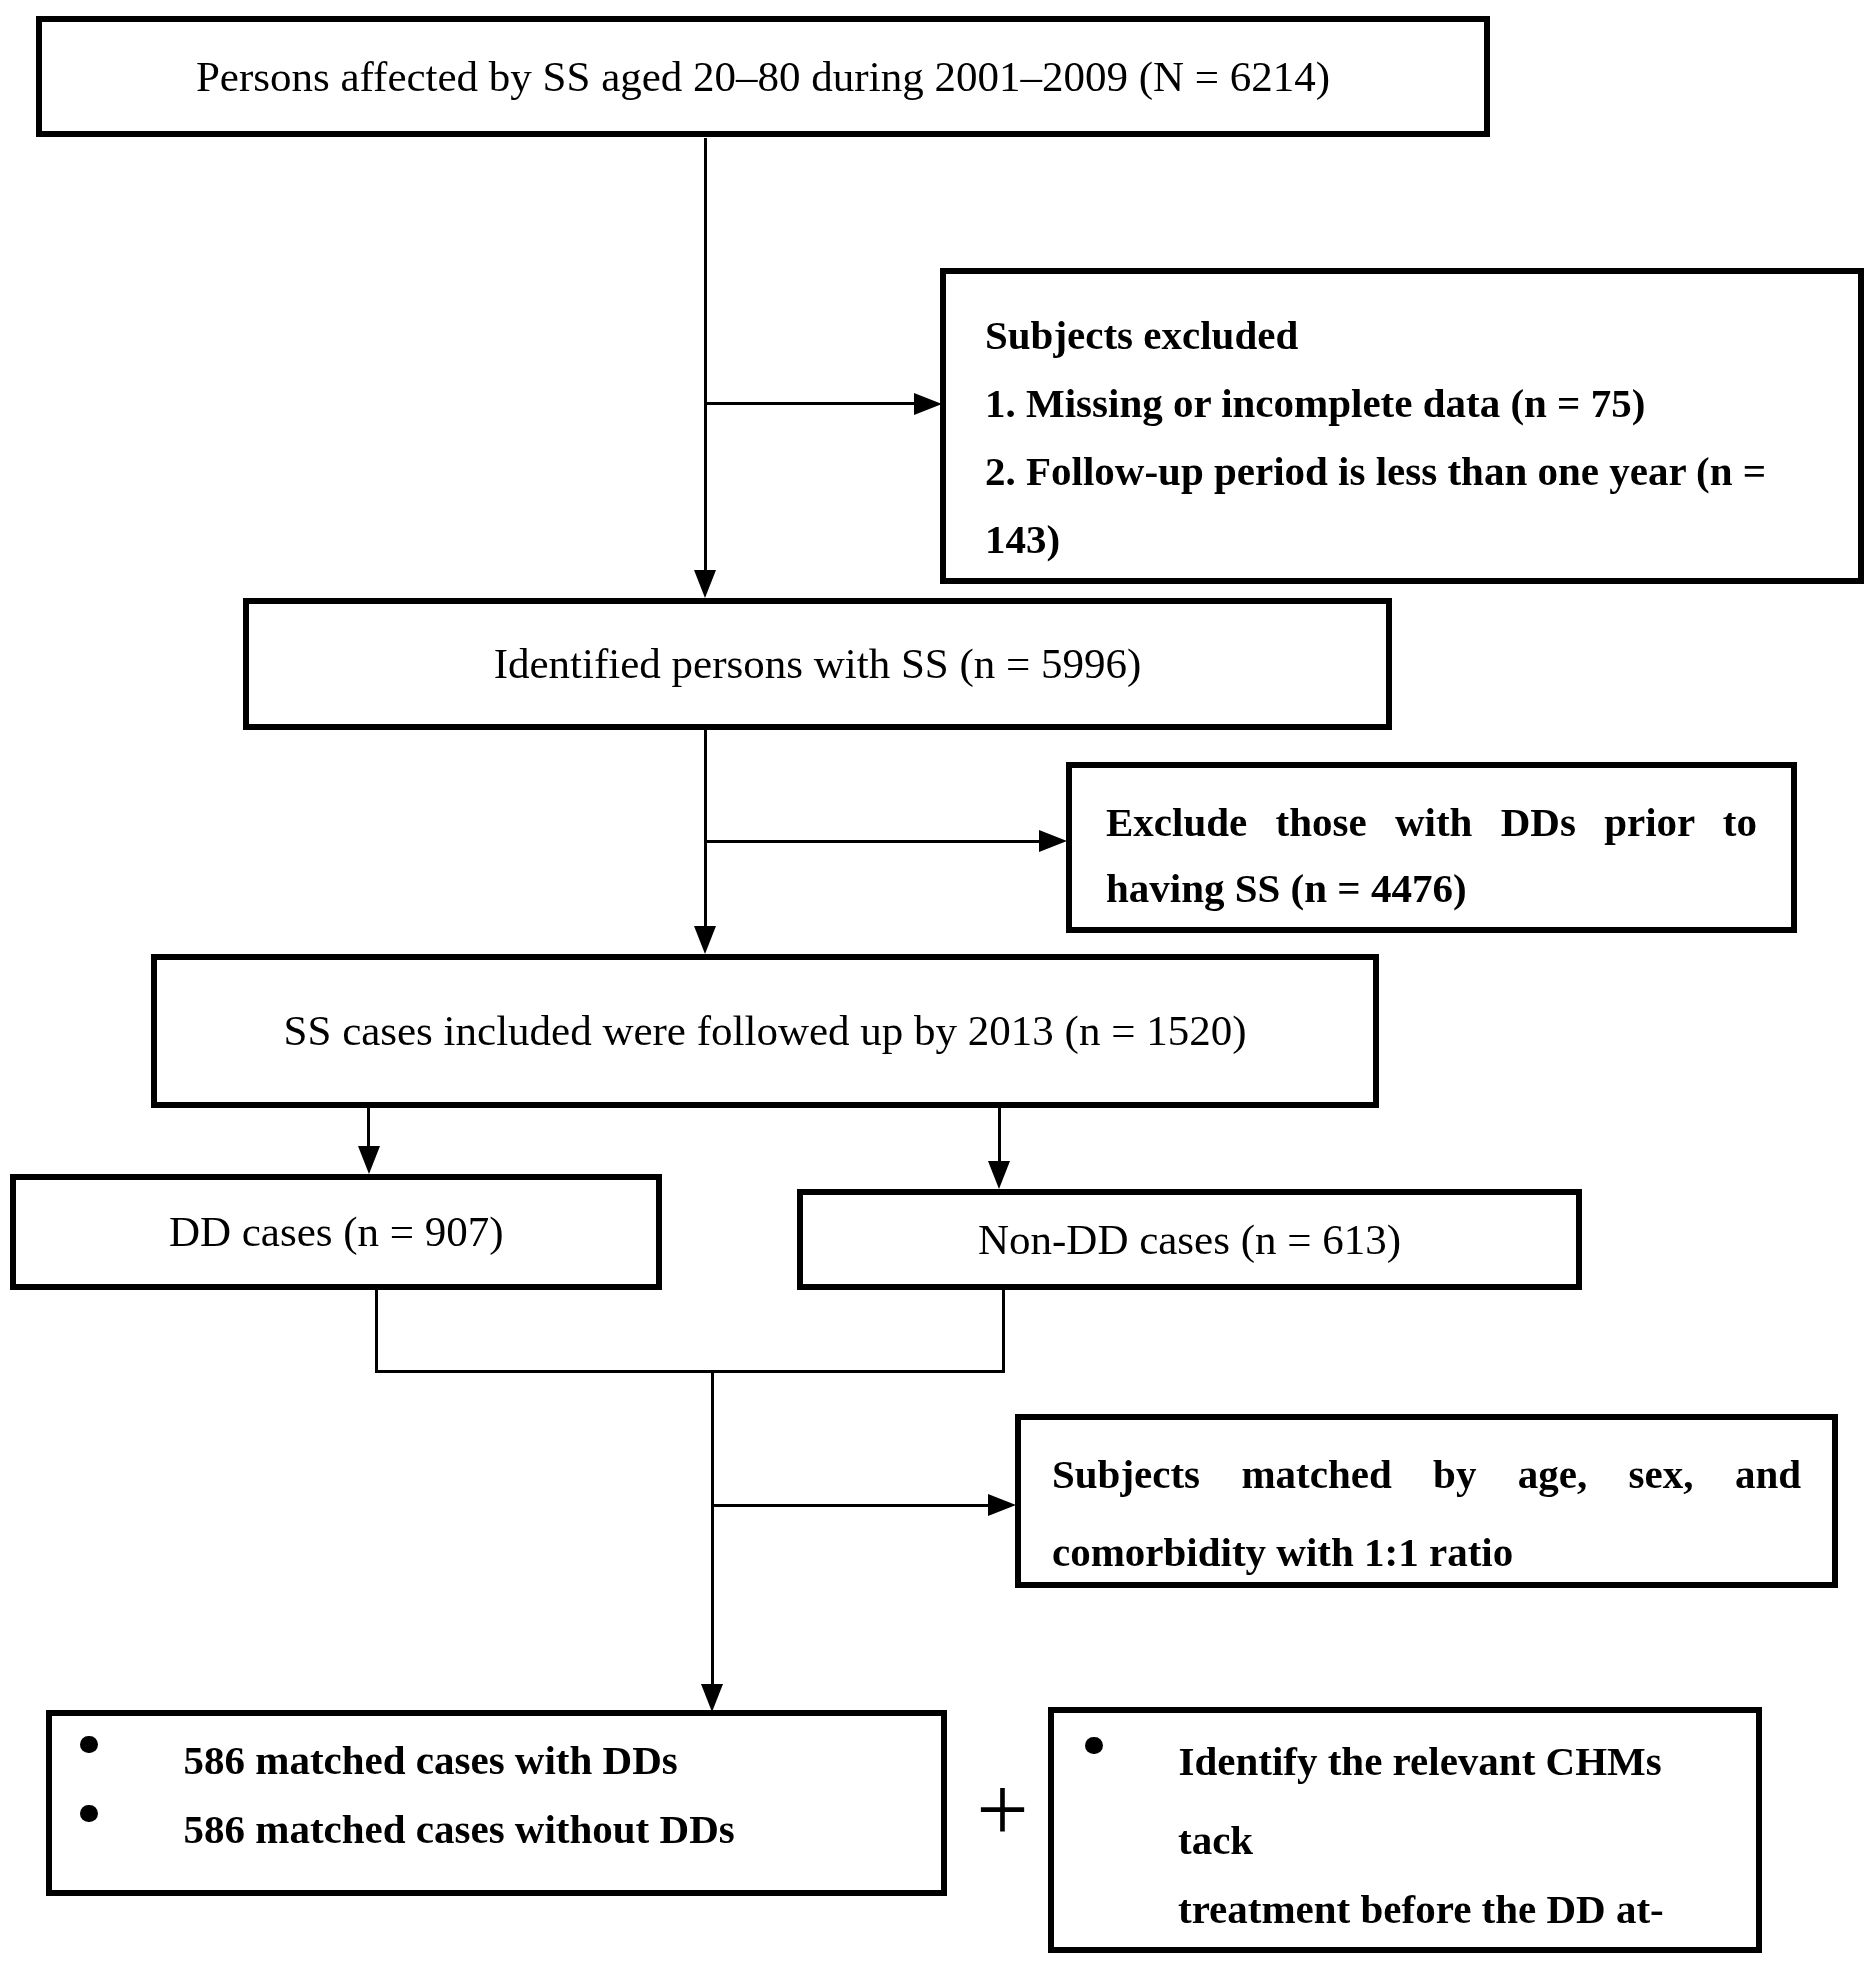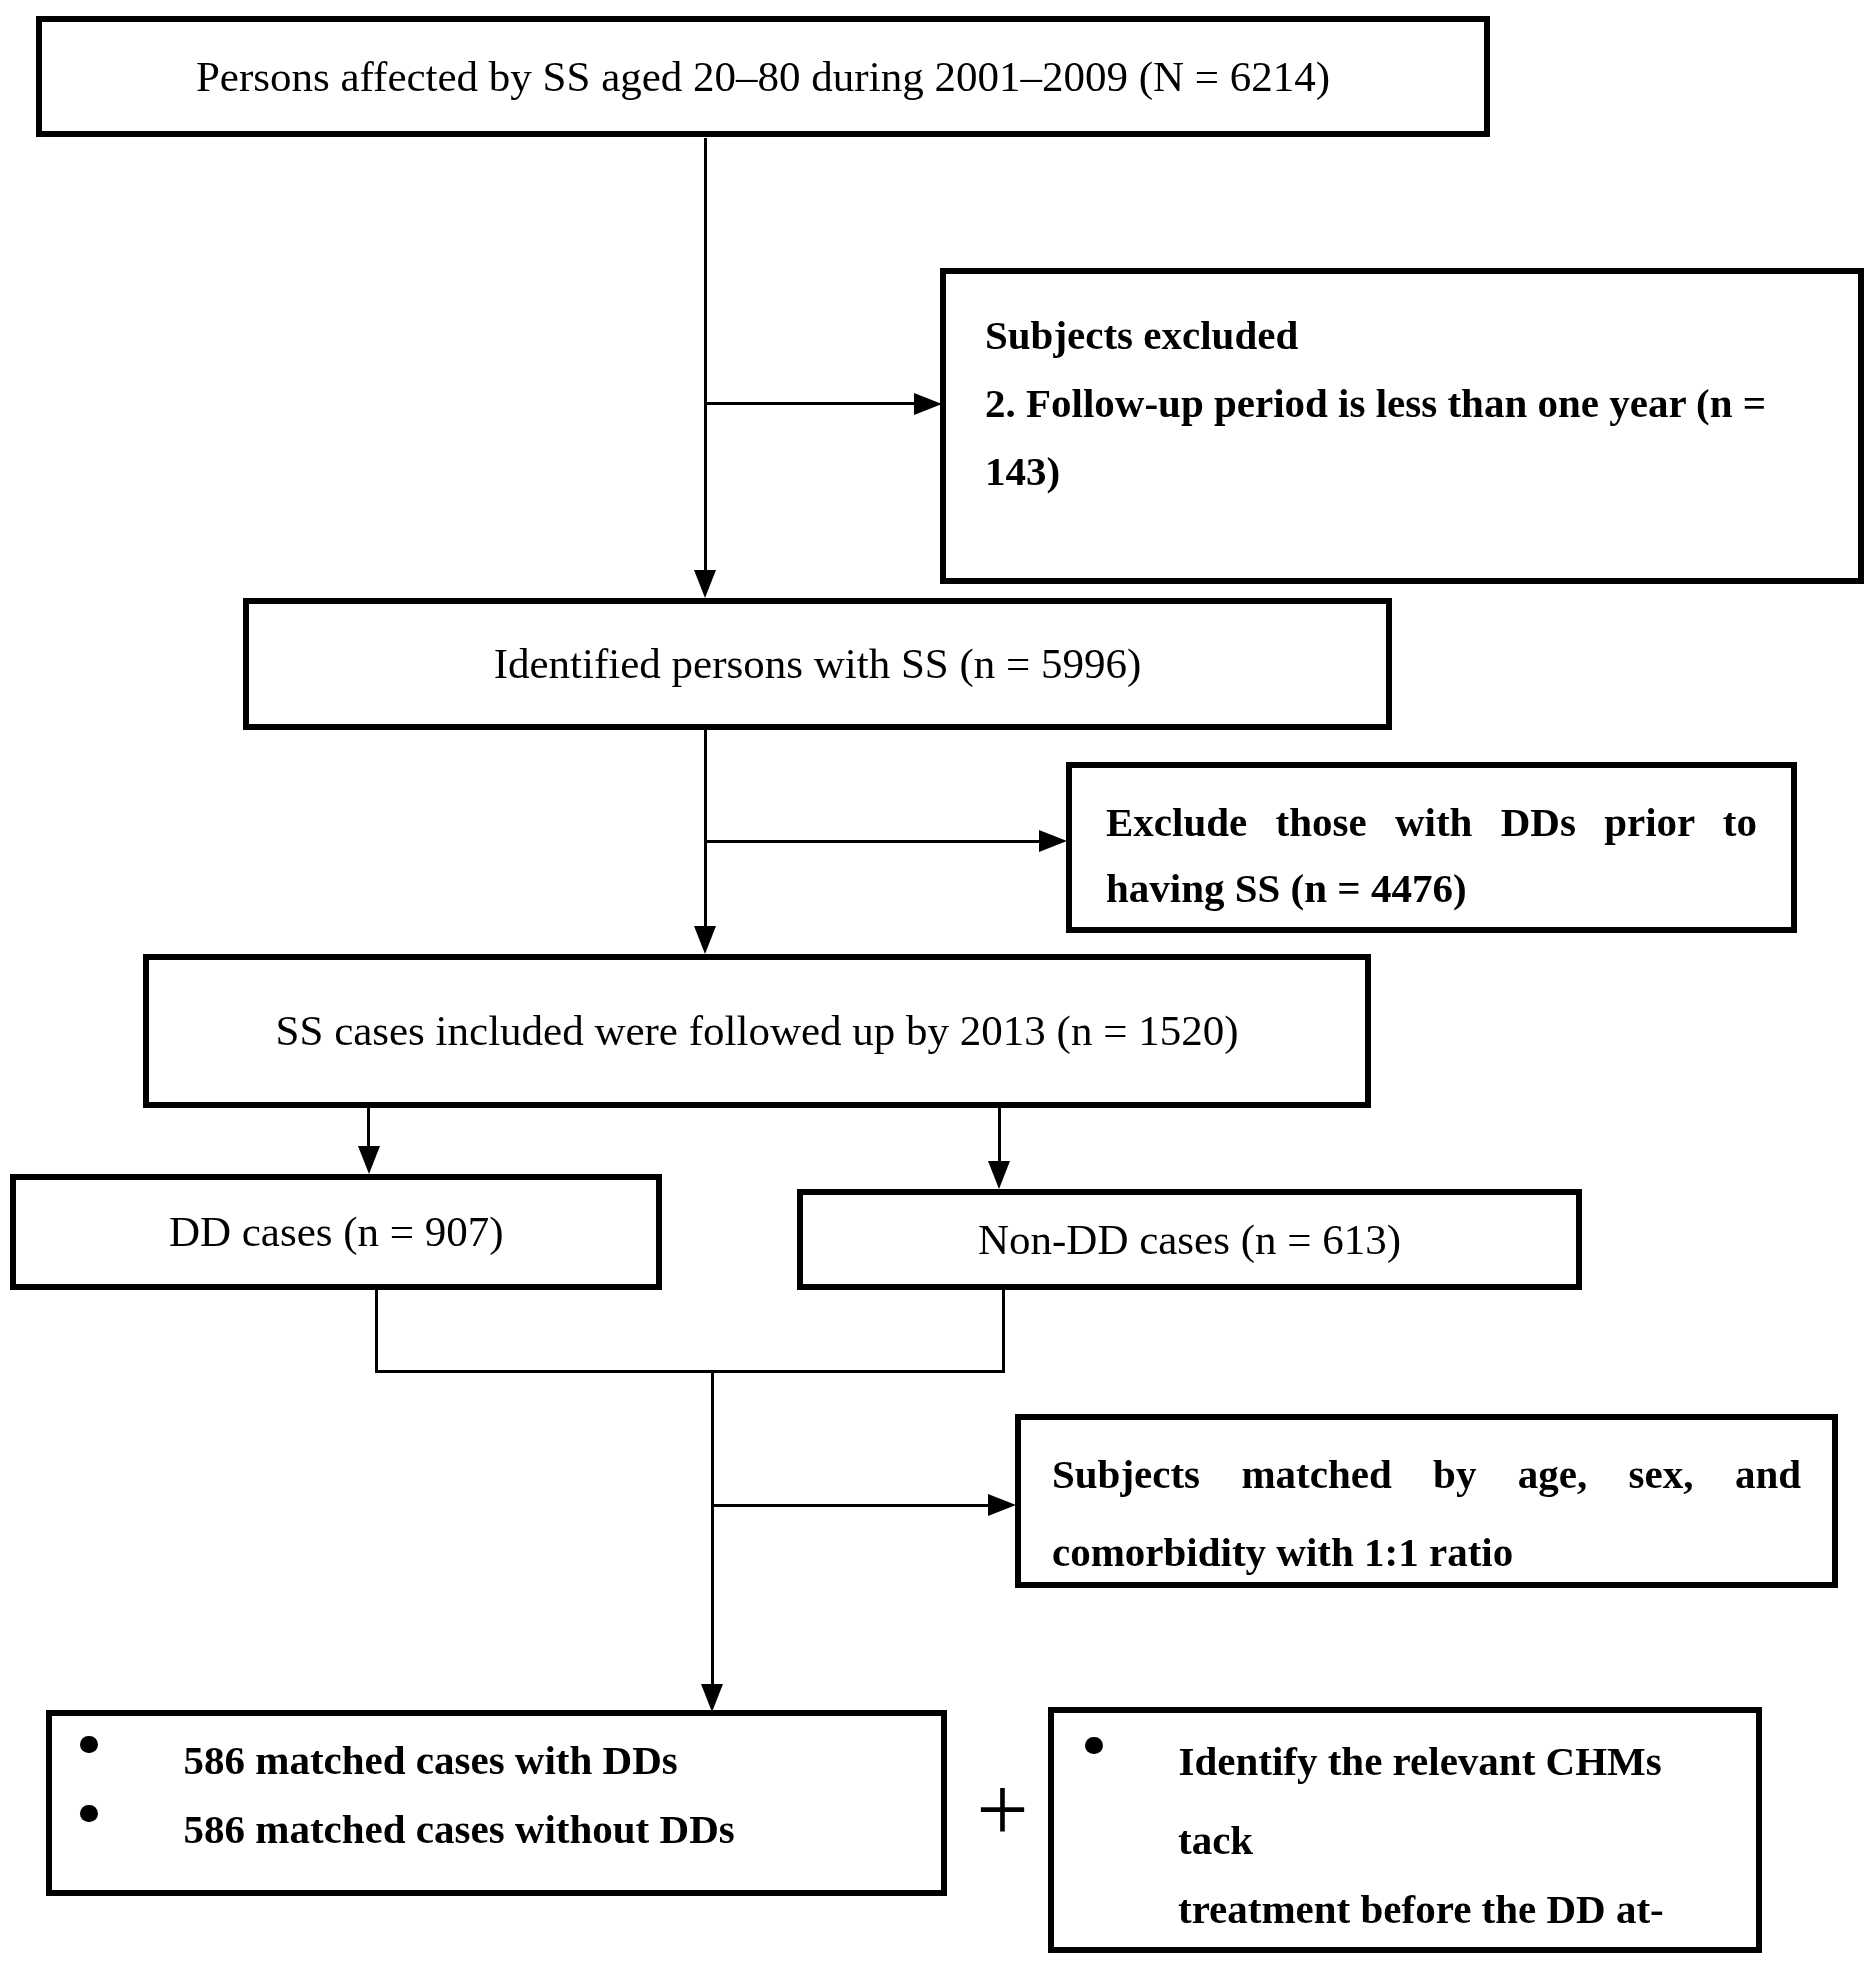--- a/index.html
+++ b/index.html
@@ -98,40 +98,41 @@
   </div>
 
   <div class="vline" style="left:704px; top:138px; height:436px;"></div>
   <div class="arrow-down" style="left:694px; top:570px;"></div>
 
   <div class="hline" style="left:706px; top:402px; width:212px;"></div>
   <div class="arrow-right" style="left:914px; top:393px;"></div>
 
   <div class="box lines" style="left:940px; top:268px; width:924px; height:316px; padding:27px 20.6px 0 39px;">
     <div class="line-row" style="line-height:68px;">Subjects excluded</div>
+    <div class="line-row" style="line-height:68px;">1. Missing or incomplete data (n = 75)</div>
     <div class="line-row" style="line-height:68px;">2. Follow-up period is less than one year (n =</div>
     <div class="line-row" style="line-height:68px;">143)</div>
   </div>
 
   <div class="box center-text" style="left:243px; top:598px; width:1149px; height:132px;">
     <div class="txt">Identified persons with SS (n = 5996)</div>
   </div>
 
   <div class="vline" style="left:704px; top:730px; height:197px;"></div>
   <div class="arrow-down" style="left:694px; top:926px;"></div>
 
   <div class="hline" style="left:706px; top:840px; width:337px;"></div>
   <div class="arrow-right" style="left:1039px; top:830px;"></div>
 
   <div class="box lines" style="left:1066px; top:762px; width:731px; height:171px; padding:21px 34px 0 34px;">
     <div class="line-row jline" style="line-height:66px;">Exclude those with DDs prior to</div>
     <div class="line-row" style="line-height:66px;">having SS (n = 4476)</div>
   </div>
 
-  <div class="box center-text" style="left:143px; top:954px; width:1228px; height:154px;align-items:center;">
+  <div class="box center-text" style="left:151px; top:954px; width:1228px; height:154px;align-items:center;">
     <div class="txt">SS cases included were followed up by 2013 (n = 1520)</div>
   </div>
 
   <div class="vline" style="left:367px; top:1108px; height:39px;"></div>
   <div class="arrow-down" style="left:358px; top:1146px;"></div>
 
   <div class="vline" style="left:998px; top:1108px; height:54px;"></div>
   <div class="arrow-down" style="left:988px; top:1161px;"></div>
 
   <div class="box center-text" style="left:10.3px; top:1174px; width:652px; height:116px;">

